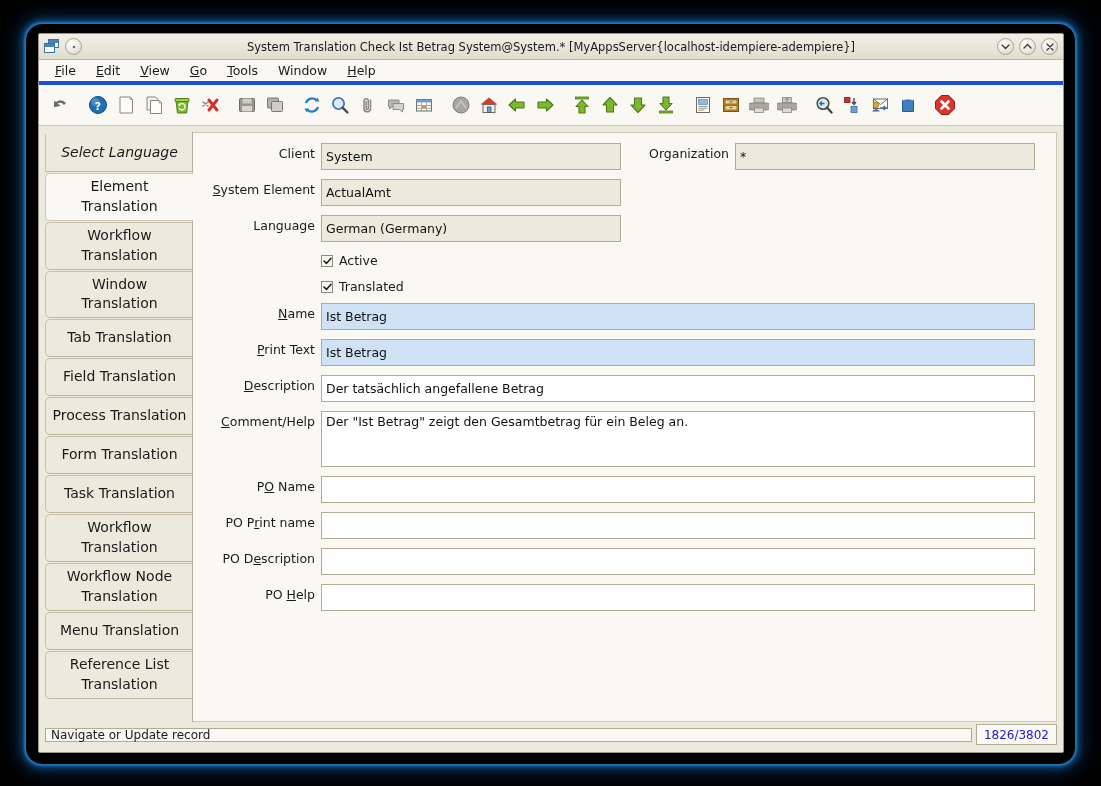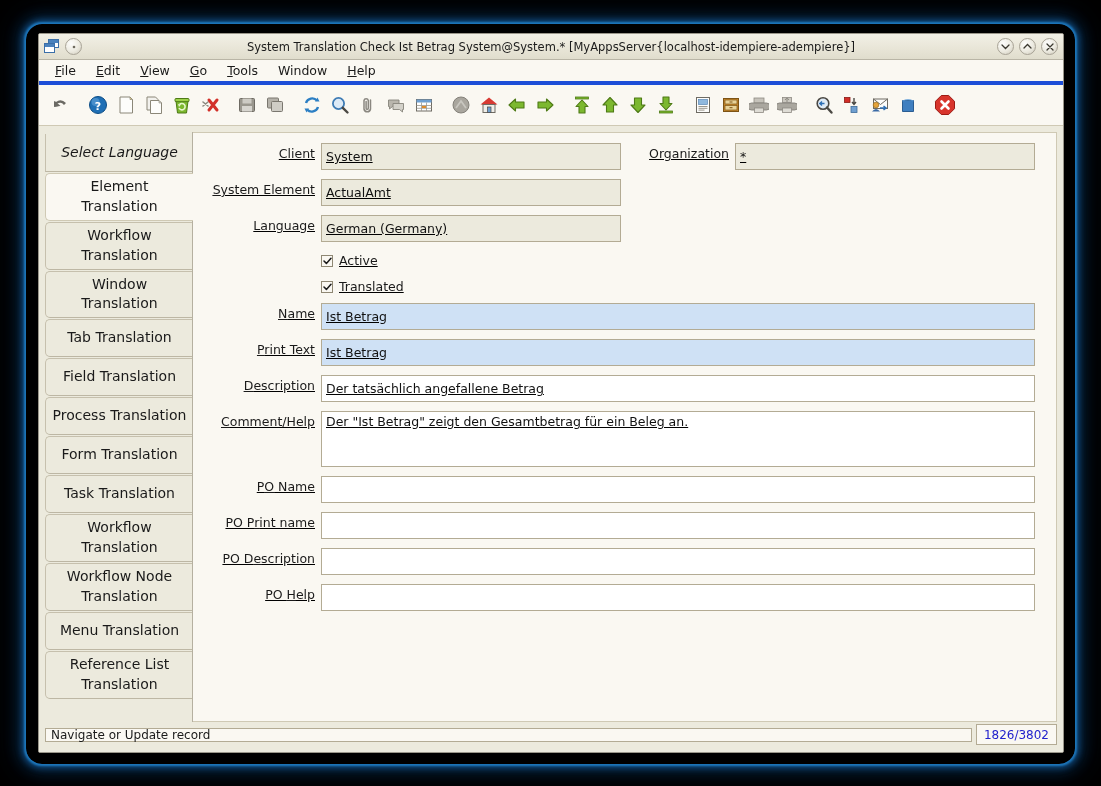--- a/index.html
+++ b/index.html
@@ -165,21 +165,20 @@
     padding: 10px 12px 10px 10px;
     overflow: hidden;
     position: relative;
   }
 
   .grid {
     display: grid;
     grid-template-columns: 118px 300px 14px 100px 300px;
     row-gap: 9px;
     align-items: start;
-    text-decoration: underline;
   }
   .lbl {
     font-size: 12.5px; color: #1a1a1a;
     text-align: right; padding-right: 6px;
     padding-top: 3px; white-space: nowrap;
   }
   .lbl u { text-decoration: underline; }
 
   .fld {
     height: 27px;

